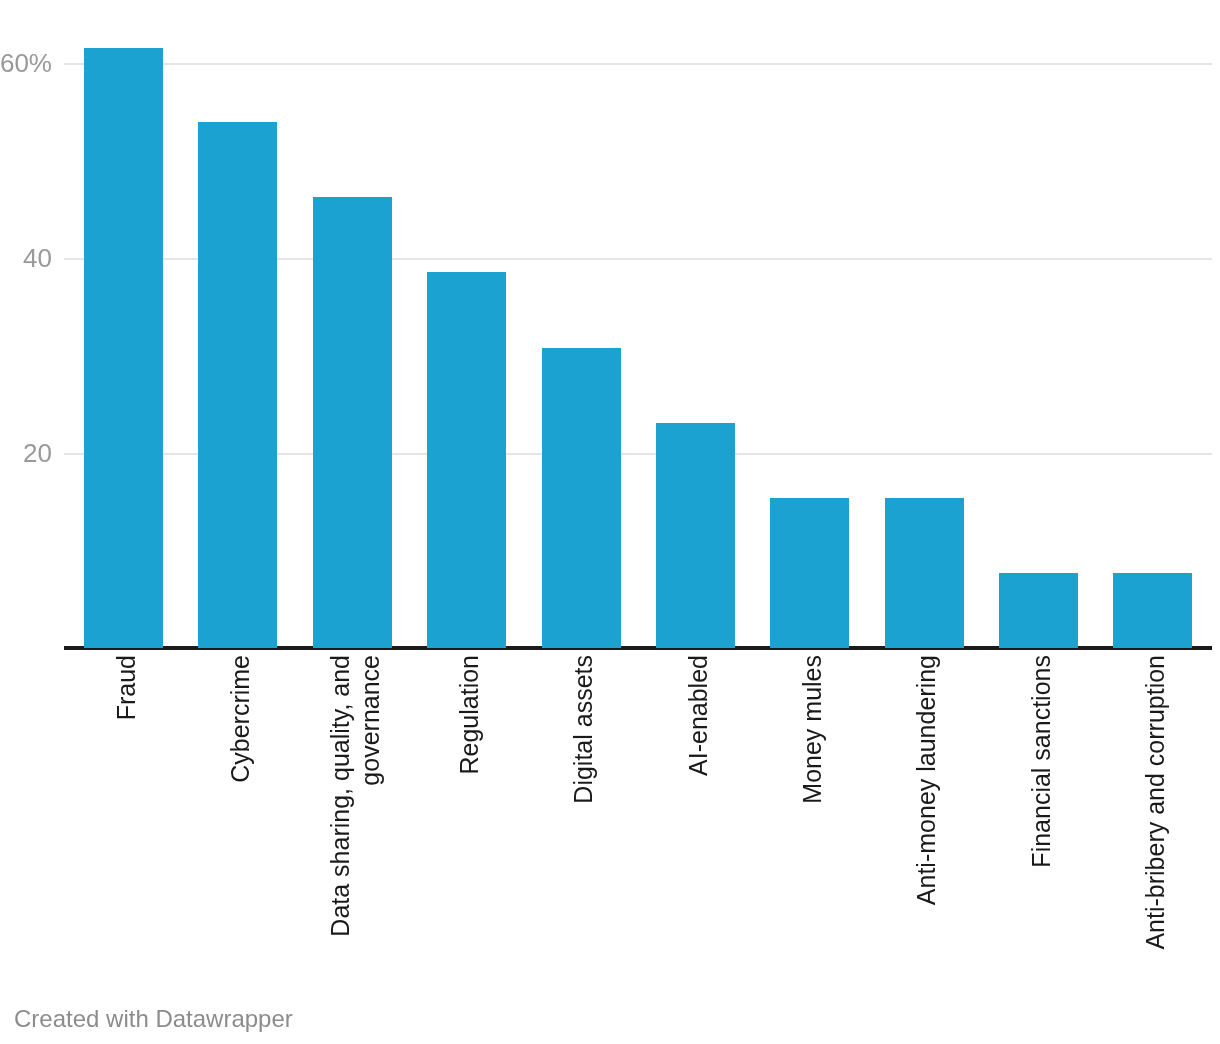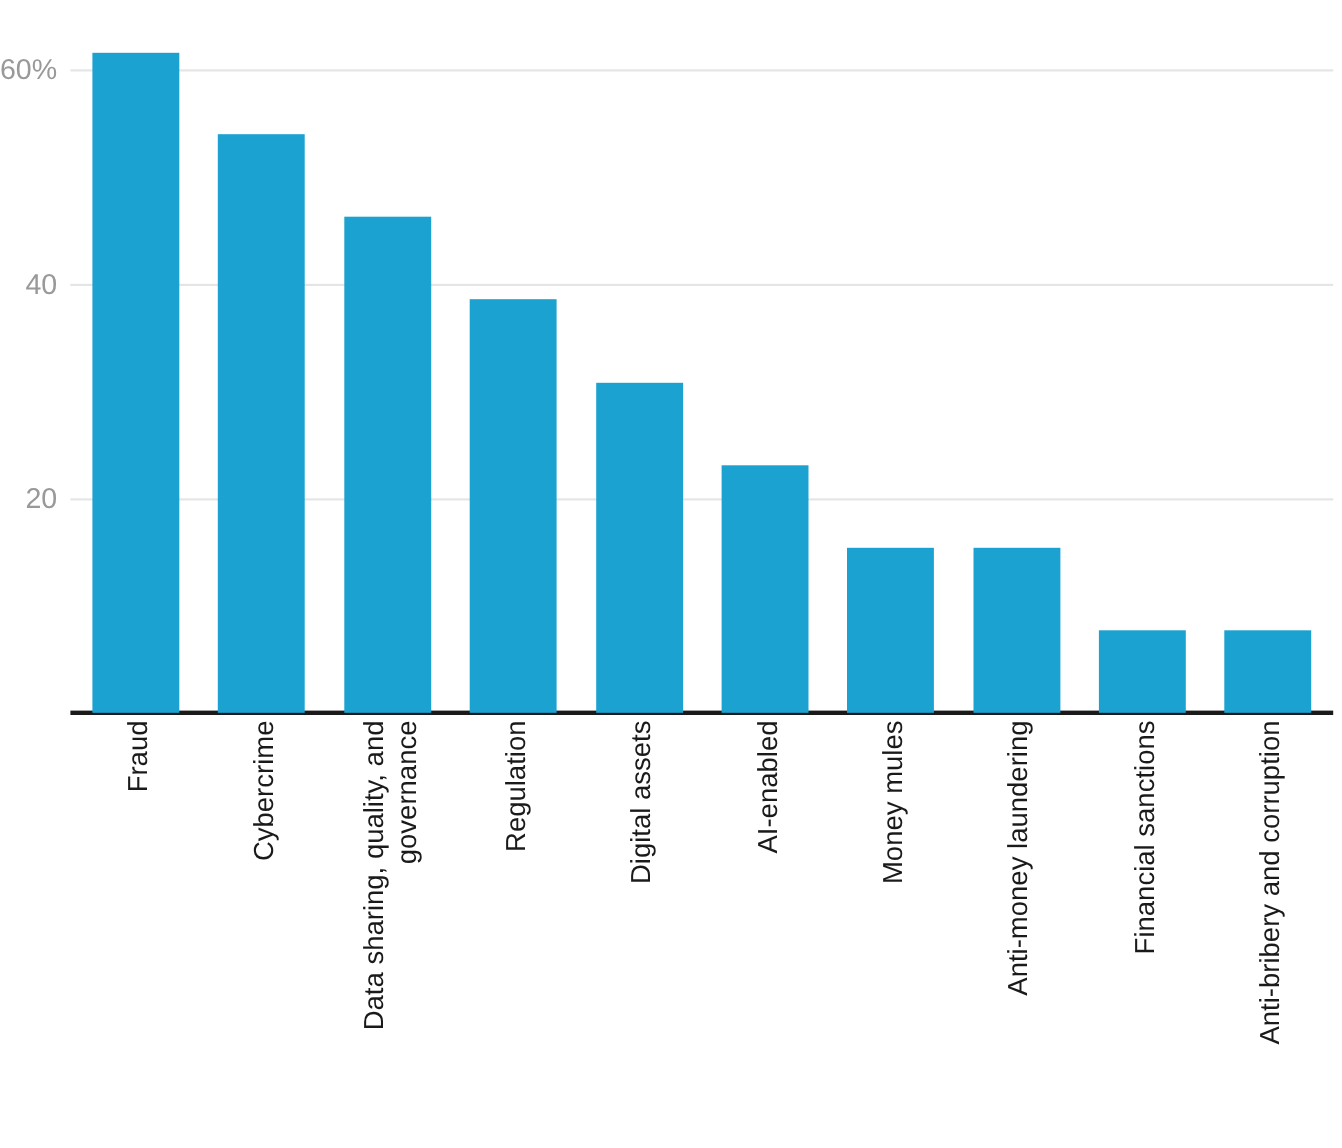--- a/index.html
+++ b/index.html
@@ -167,14 +167,15 @@
       <div class="tick-label" style="left:1026px;">
         <span>Financial sanctions</span>
       </div>
       <div class="tick-label" style="left:1140px;">
         <span>Anti-bribery and corruption</span>
       </div>
     </div>
 
   </div>
 
+  <div class="footer">Created with Datawrapper</div>
 
 </div>
 
 </body></html>

